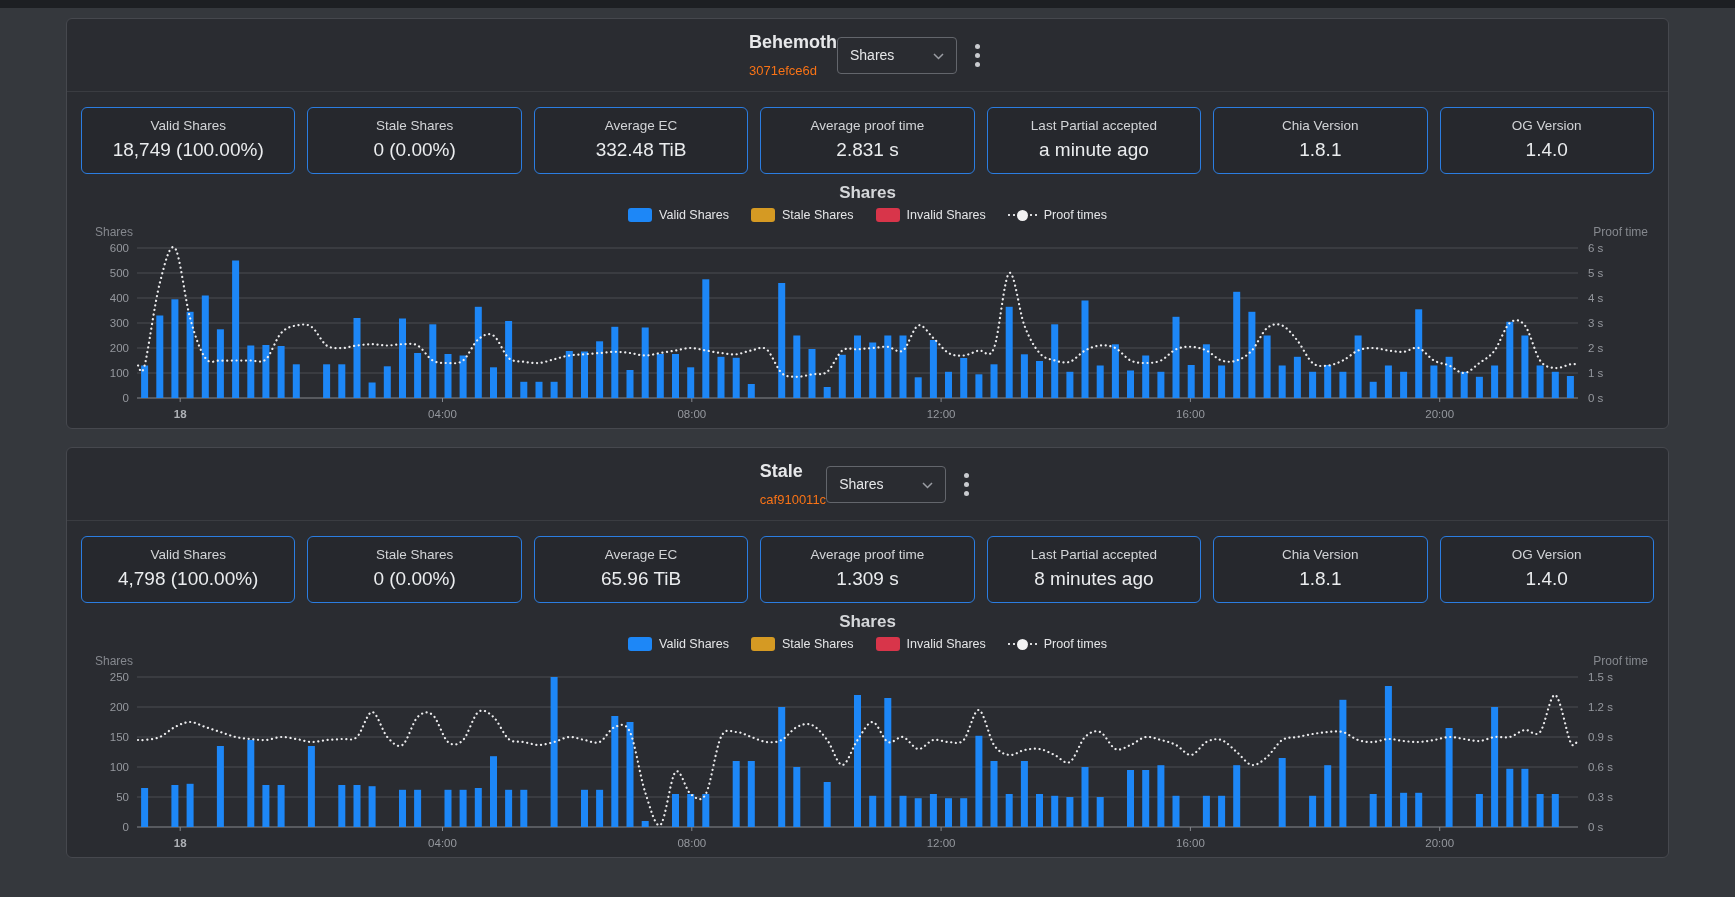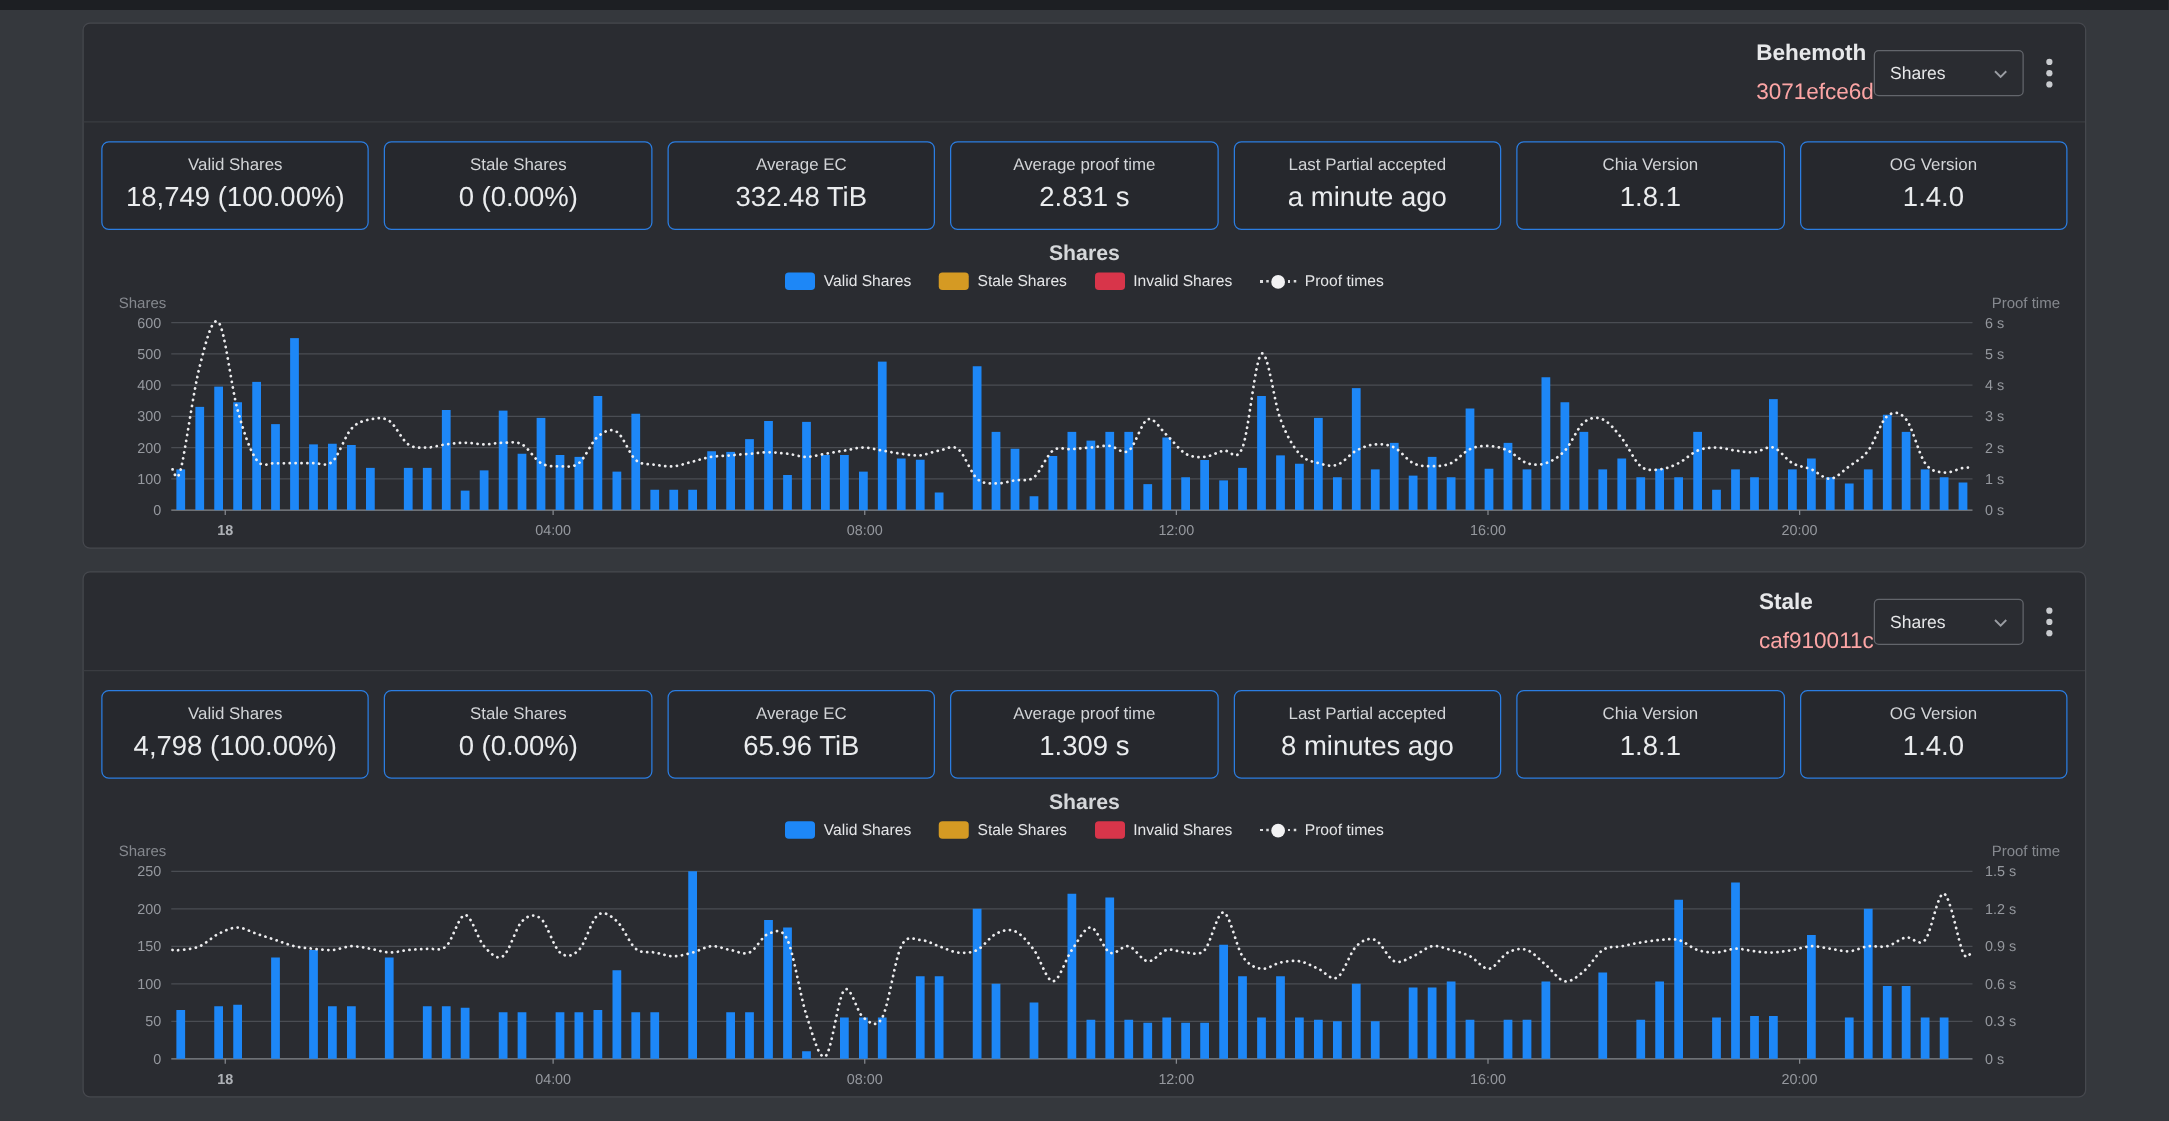--- a/index.html
+++ b/index.html
@@ -9,45 +9,45 @@
     background:#35383d;
     font-family:"Liberation Sans",sans-serif;
   }
   .top-strip{height:8px;background:#1d1f23;}
   .page{padding:10px 66px 0;}
   .panel{
     background:#2a2c31;border:1px solid #46484e;border-radius:6px;
     margin-bottom:18px;
   }
   .panel-header{
-    display:flex;justify-content:flex-end;align-items:center;
+    display:flex;justify-content:center;align-items:center;
     padding:13px 20px;border-bottom:1px solid #3a3c41;
   }
   .farmer-name{font-size:18px;font-weight:600;color:#e7e8ea;margin:0 0 10px;}
-  .farmer-id{font-size:18px;color:#fca5a5;}
+  .farmer-id{font-size:13px;color:#f97316;}
   .controls{display:flex;align-items:center;gap:12px;}
   .select{
     width:120px;height:37px;border:1px solid #63666c;border-radius:4px;
     background:#2a2c31;color:#e6e7e9;font-size:14px;
     display:flex;align-items:center;justify-content:space-between;
     padding:0 12px;cursor:pointer;
   }
   .chev{color:#9a9da3;}
   .kebab{
     background:none;border:none;cursor:pointer;padding:4px 6px;
     display:flex;flex-direction:column;gap:4px;align-items:center;
   }
   .kebab i{width:5px;height:5px;border-radius:50%;background:#c9cbcf;display:block;}
   .cards{display:flex;gap:12px;padding:15px 14px 0;}
   .card{
     flex:1;border:1px solid #2b7de1;border-radius:6px;background:#26282d;
     text-align:center;padding:10px 4px 12px;
   }
   .card .label{font-size:13.5px;color:#d2d4d7;}
-  .card .value{font-size:22px;color:#eaecee;margin-top:6px;}
+  .card .value{font-size:19px;color:#eaecee;margin-top:6px;}
   .chart-title{text-align:center;font-size:17px;font-weight:700;color:#d5d7da;margin-top:9px;}
   .legend{
     display:flex;justify-content:center;align-items:center;gap:22px;
     margin:5px 0 0;font-size:12.5px;color:#e4e5e7;
   }
   .legend-item{display:flex;align-items:center;gap:7px;cursor:pointer;}
   .sw{width:24px;height:14px;border-radius:3px;display:inline-block;}
   .proof-glyph{display:flex;align-items:center;gap:2px;}
   .pg-dash{width:7px;height:0;border-top:2px dotted #d9dadc;display:inline-block;}
   .pg-circle{width:11px;height:11px;border-radius:50%;background:#f2f2f3;display:inline-block;}

